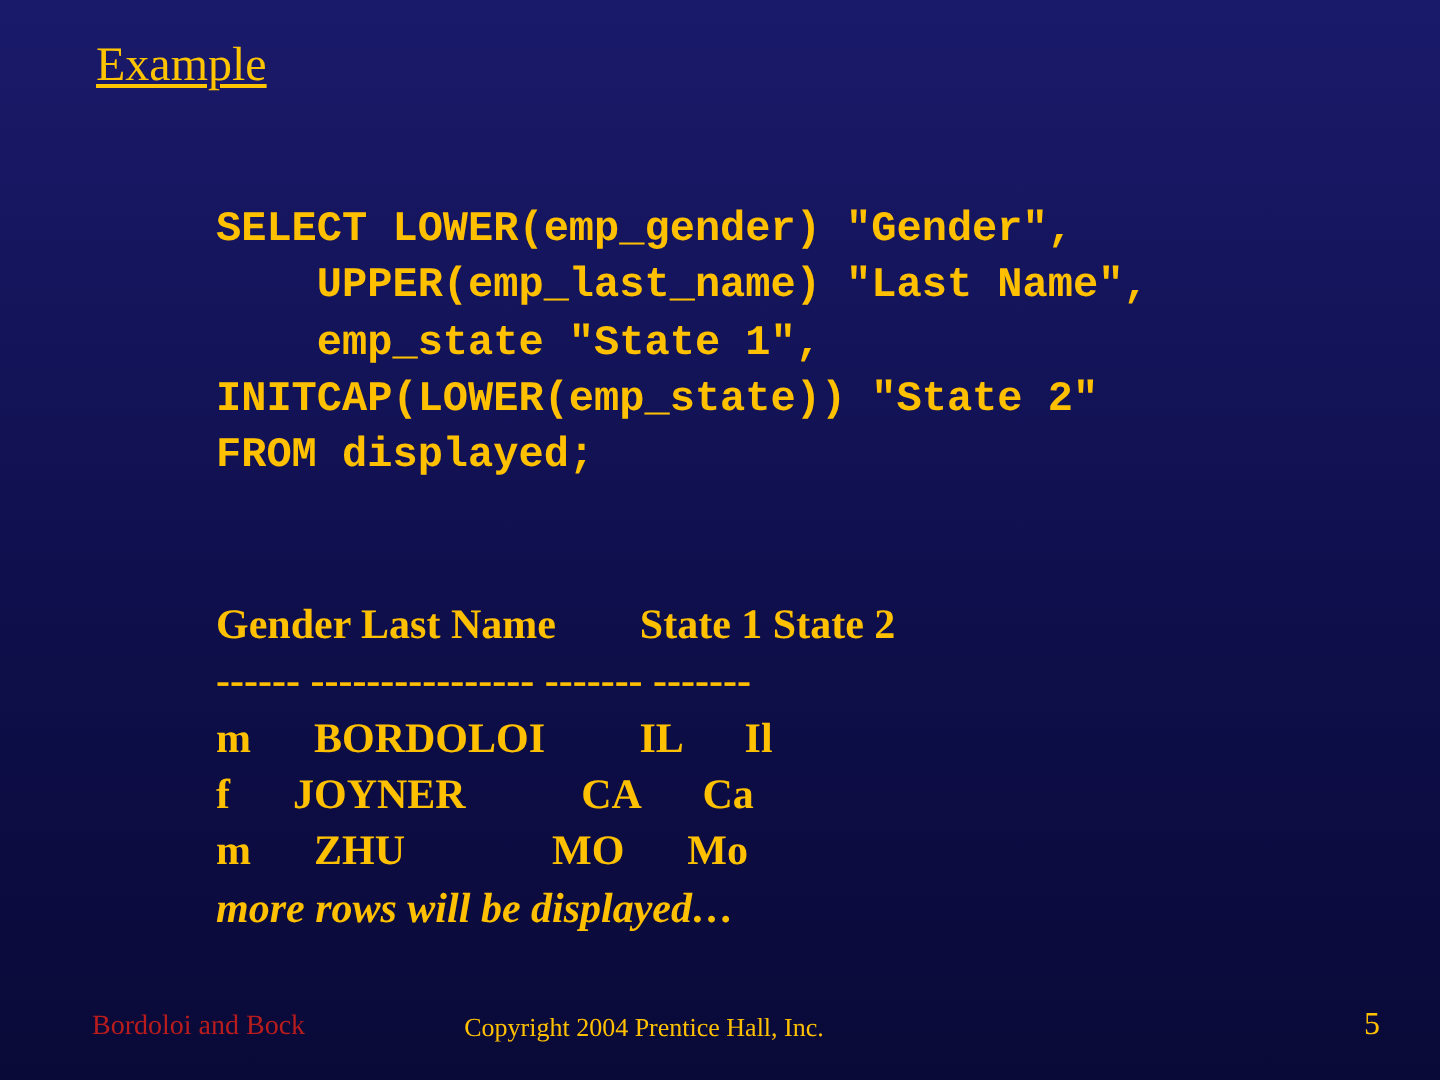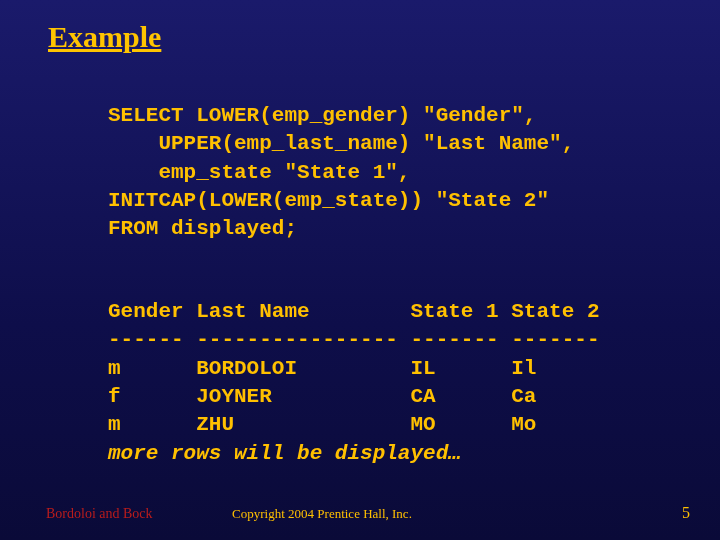--- a/index.html
+++ b/index.html
@@ -7,32 +7,32 @@
   width:720px;height:540px;
   background:linear-gradient(to bottom,#1a1a6b 0%,#0e0e4a 60%,#0a0a38 100%);
   font-family:"Times New Roman",Times,serif;
   color:#ffc000;
   box-sizing:border-box;
   position:relative;
   overflow:hidden;
 }
 .title{
   position:absolute;top:20px;left:48px;
-  font-size:30px;font-weight:bold;color:#ffc400;
+  font-size:24px;font-weight:normal;color:#ffc400;
   text-decoration:underline;
 }
 .code{
   position:absolute;top:102px;left:108px;
   font-family:"Courier New",monospace;
   font-size:21px;font-weight:bold;line-height:1.35;
   color:#ffc000;white-space:pre;
 }
 .result{
   position:absolute;top:298px;left:108px;
-  font-family:Liberation Mono, monospace;
+  font-family:Liberation Serif, serif;
   font-size:21px;font-weight:bold;line-height:1.35;
   color:#ffc000;white-space:pre;
 }
 .italic{font-style:italic}
 .footer-left{
   position:absolute;bottom:18px;left:46px;
   font-size:14px;color:#b91c1c;font-family:"Times New Roman",serif;
 }
 .footer-center{
   position:absolute;bottom:18px;left:0;width:644px;text-align:center;

